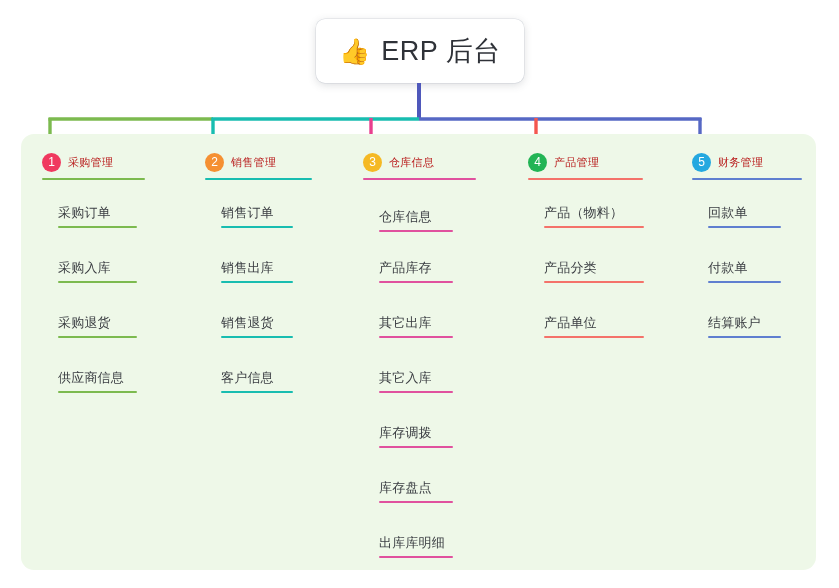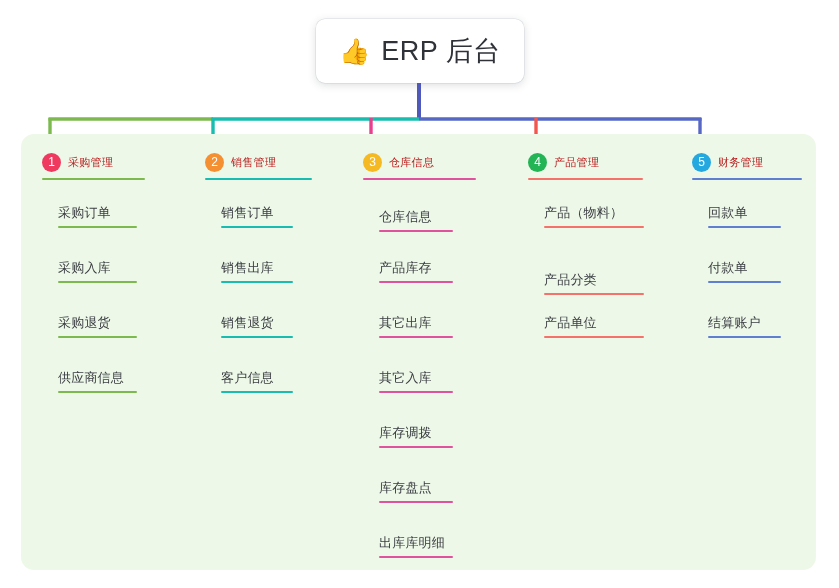--- a/index.html
+++ b/index.html
@@ -167,21 +167,21 @@
       <div class="col" style="left: 528px; top: 0px;">
         <div class="col-head" style="top: 148px;">
           <span class="badge" style="background: rgb(34, 180, 85);">4</span>
           <span class="col-title">产品管理</span>
         </div>
         <div class="col-rule" style="top: 178px; width: 115px; background: rgb(244, 114, 106);"></div>
         <div class="leaf" style="left: 16px; top: 204px; width: 100px; height: 24px;">
           <span class="leaf-text">产品（物料）</span>
           <div class="leaf-rule" style="width: 100px; background: rgb(244, 114, 106);"></div>
         </div>
-        <div class="leaf" style="left: 16px; top: 259px; width: 100px; height: 24px; margin-top: 12px;">
+        <div class="leaf" style="left: 16px; top: 259px; width: 100px; height: 24px;">
           <span class="leaf-text">产品分类</span>
           <div class="leaf-rule" style="width: 100px; background: rgb(244, 114, 106);"></div>
         </div>
         <div class="leaf" style="left: 16px; top: 314px; width: 100px; height: 24px; text-align: right;">
           <span class="leaf-text">产品单位</span>
           <div class="leaf-rule" style="width: 100px; background: rgb(244, 114, 106);"></div>
         </div>
       </div>
       <div class="col" style="left: 692px; top: 0px;">
         <div class="col-head" style="top: 148px;">

